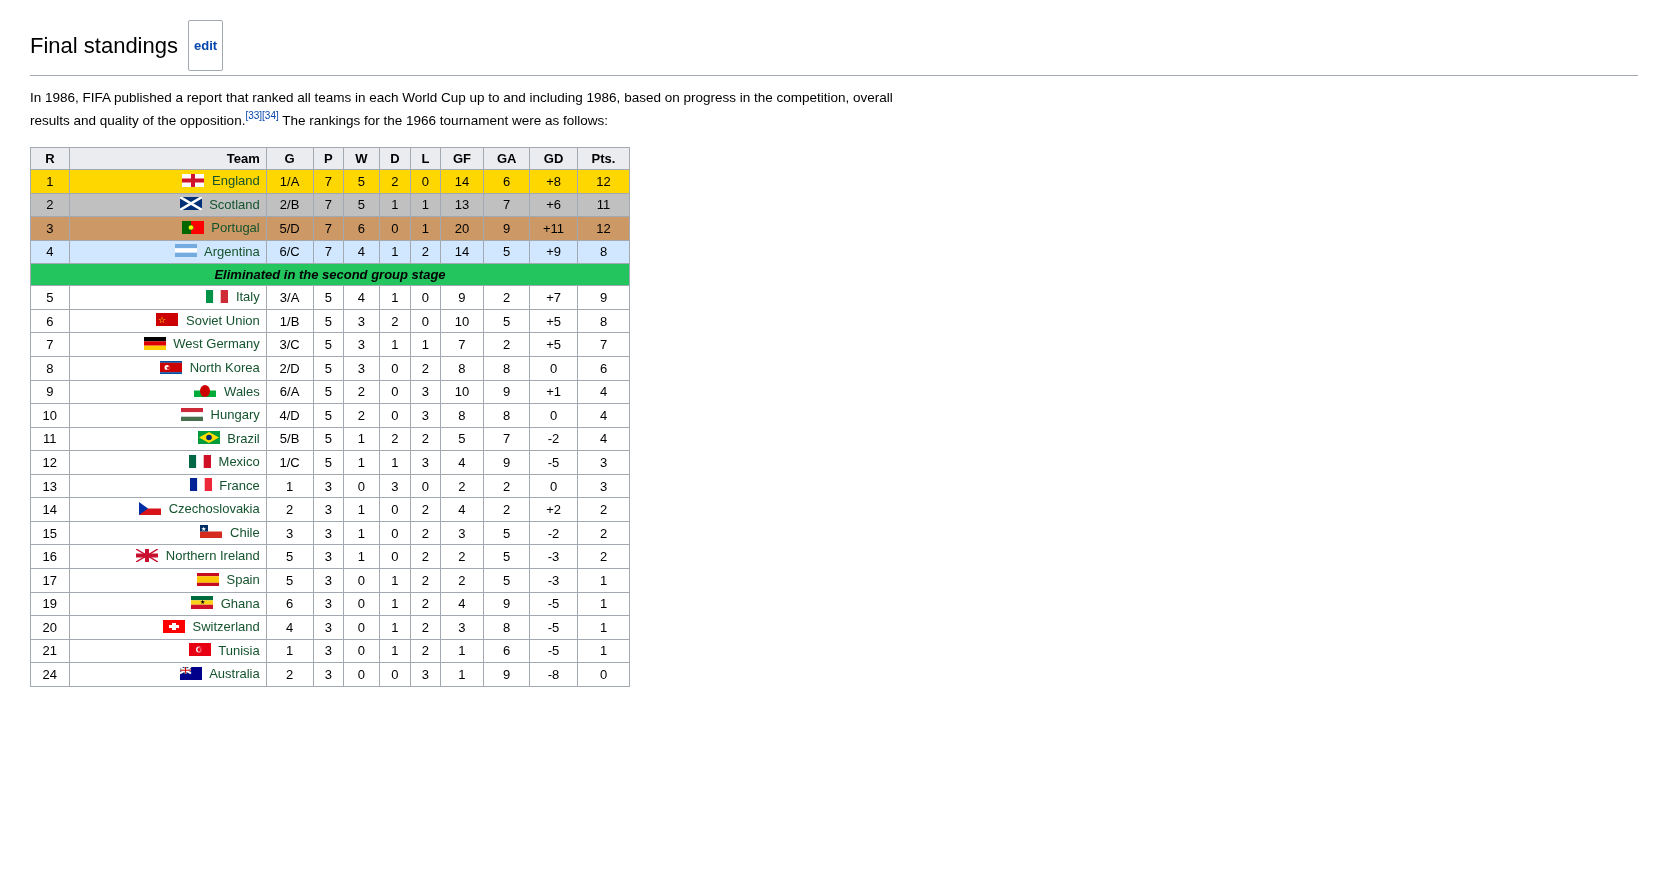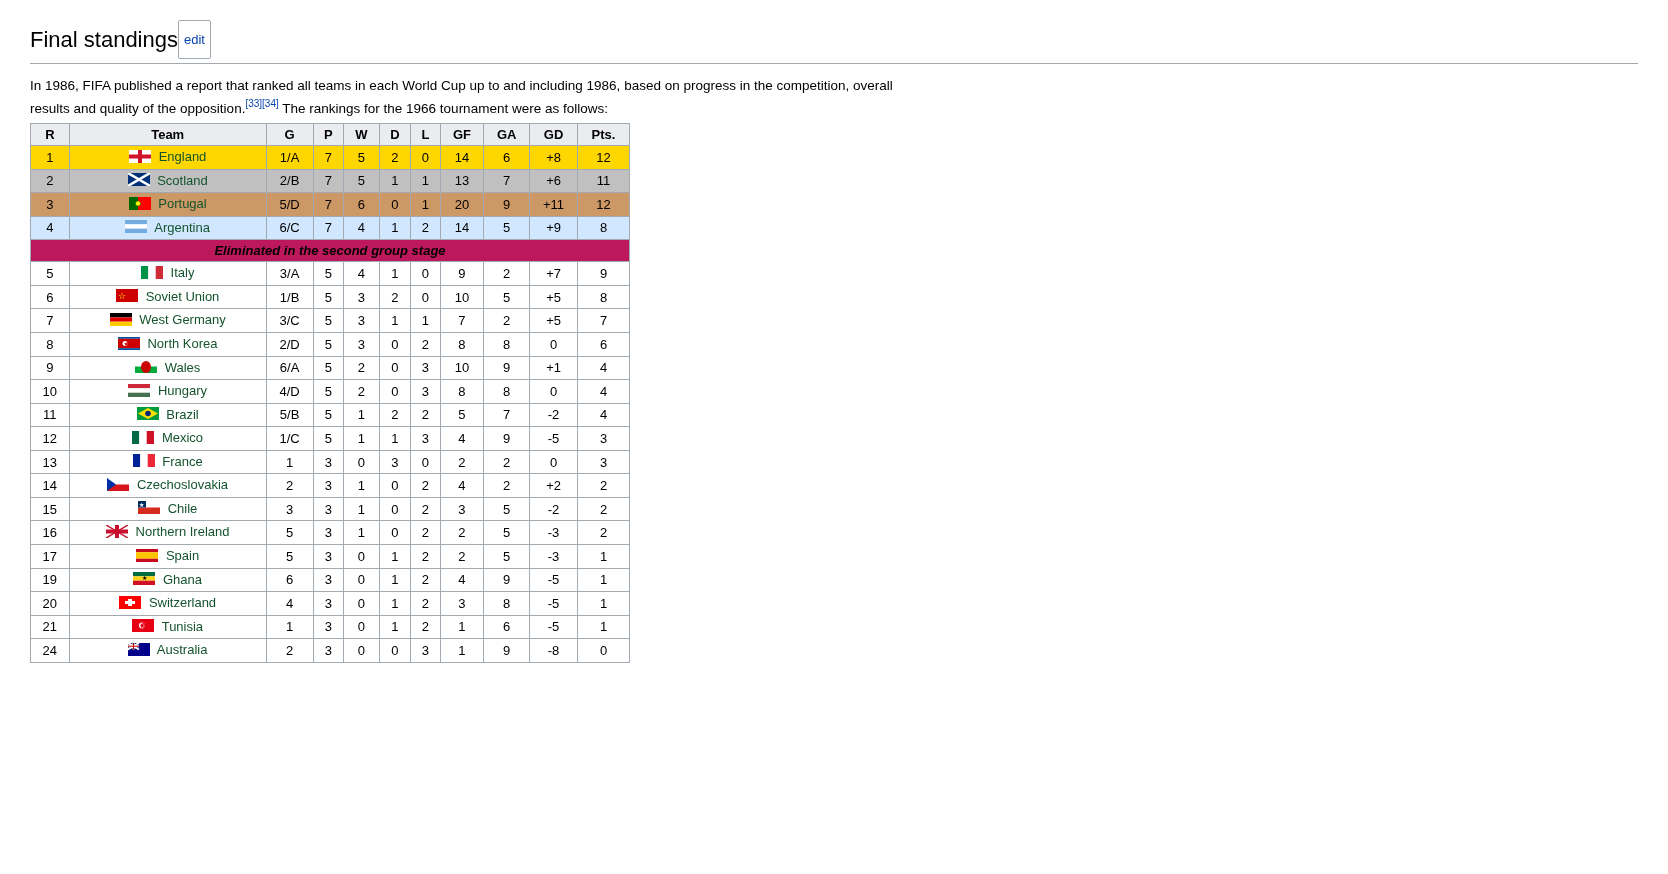--- a/index.html
+++ b/index.html
@@ -11,35 +11,35 @@
       padding: 20px 30px;
     }
     h2 {
       font-size: 22px;
       font-weight: normal;
       border-bottom: 1px solid #a2a9b1;
       padding-bottom: 4px;
       margin-bottom: 12px;
       display: flex;
       align-items: center;
-      gap: 0;
+      gap: 10px;
     }
     .edit-link {
       font-size: 13px;
       color: #0645ad;
-      font-weight: normal;
+      font-weight: bold;
       border: 1px solid #a2a9b1;
-      padding: 11px 5px;
+      padding: 17px 5px;
       border-radius: 2px;
       text-decoration: none;
     }
     .intro {
       font-size: 13.5px;
       line-height: 1.5;
-      margin-bottom: 4px;
+      margin-bottom: 16px;
       max-width: 900px;
     }
     .intro sup {
       font-size: 10px;
       color: #0645ad;
     }
     table {
       border-collapse: collapse;
       width: 600px;
       font-size: 13px;
@@ -48,29 +48,29 @@
       border: 1px solid #a2a9b1;
       padding: 3px 6px;
       text-align: center;
       white-space: nowrap;
     }
     table th {
       background: #eaecf0;
       font-weight: bold;
     }
     .team-col {
-      text-align: center;
+      text-align: right;
       min-width: 140px;
     }
     .team-link {
       color: #14532d;
       text-decoration: none;
     }
     .section-header td {
-      background: #be185d;
+      background: #22c55e;
       font-weight: bold;
       font-style: italic;
       text-align: center;
       border: 1px solid #a2a9b1;
     }
     .rank-1 { background: #FFD700; }
     .rank-2 { background: #C0C0C0; }
     .rank-3 { background: #cc9966; }
     .rank-4 { background: #d0e7ff; }
   </style>

